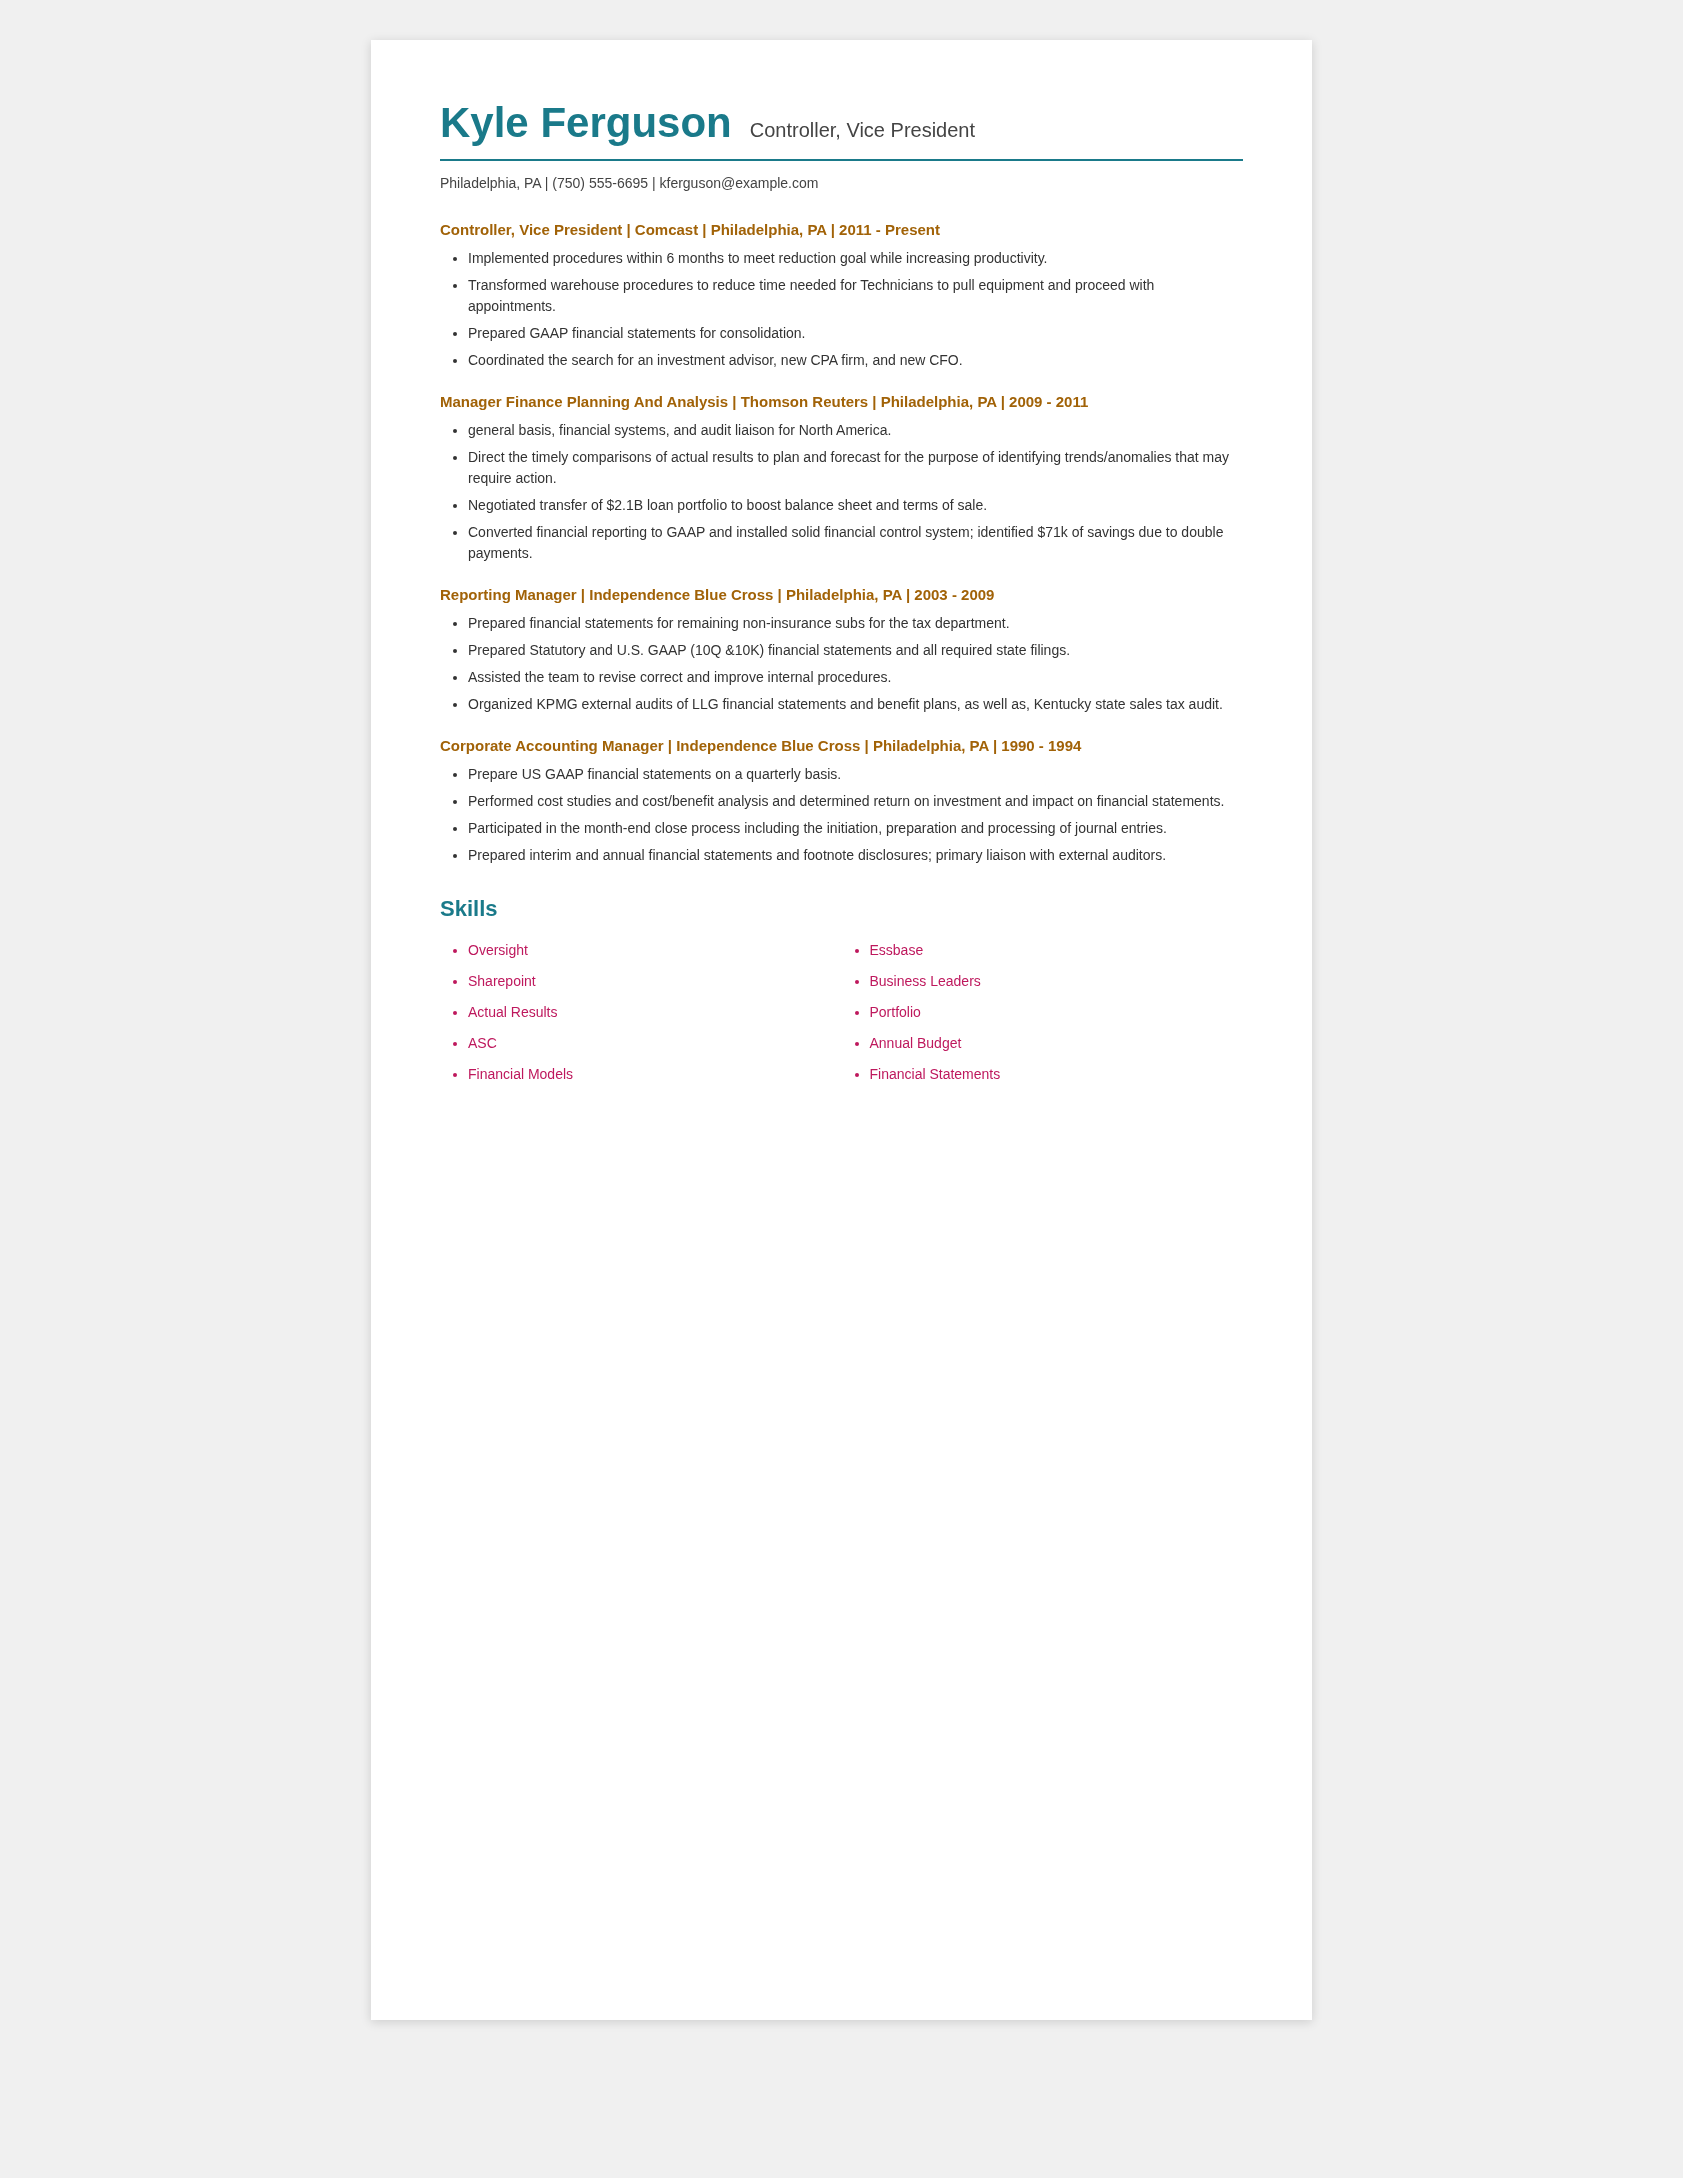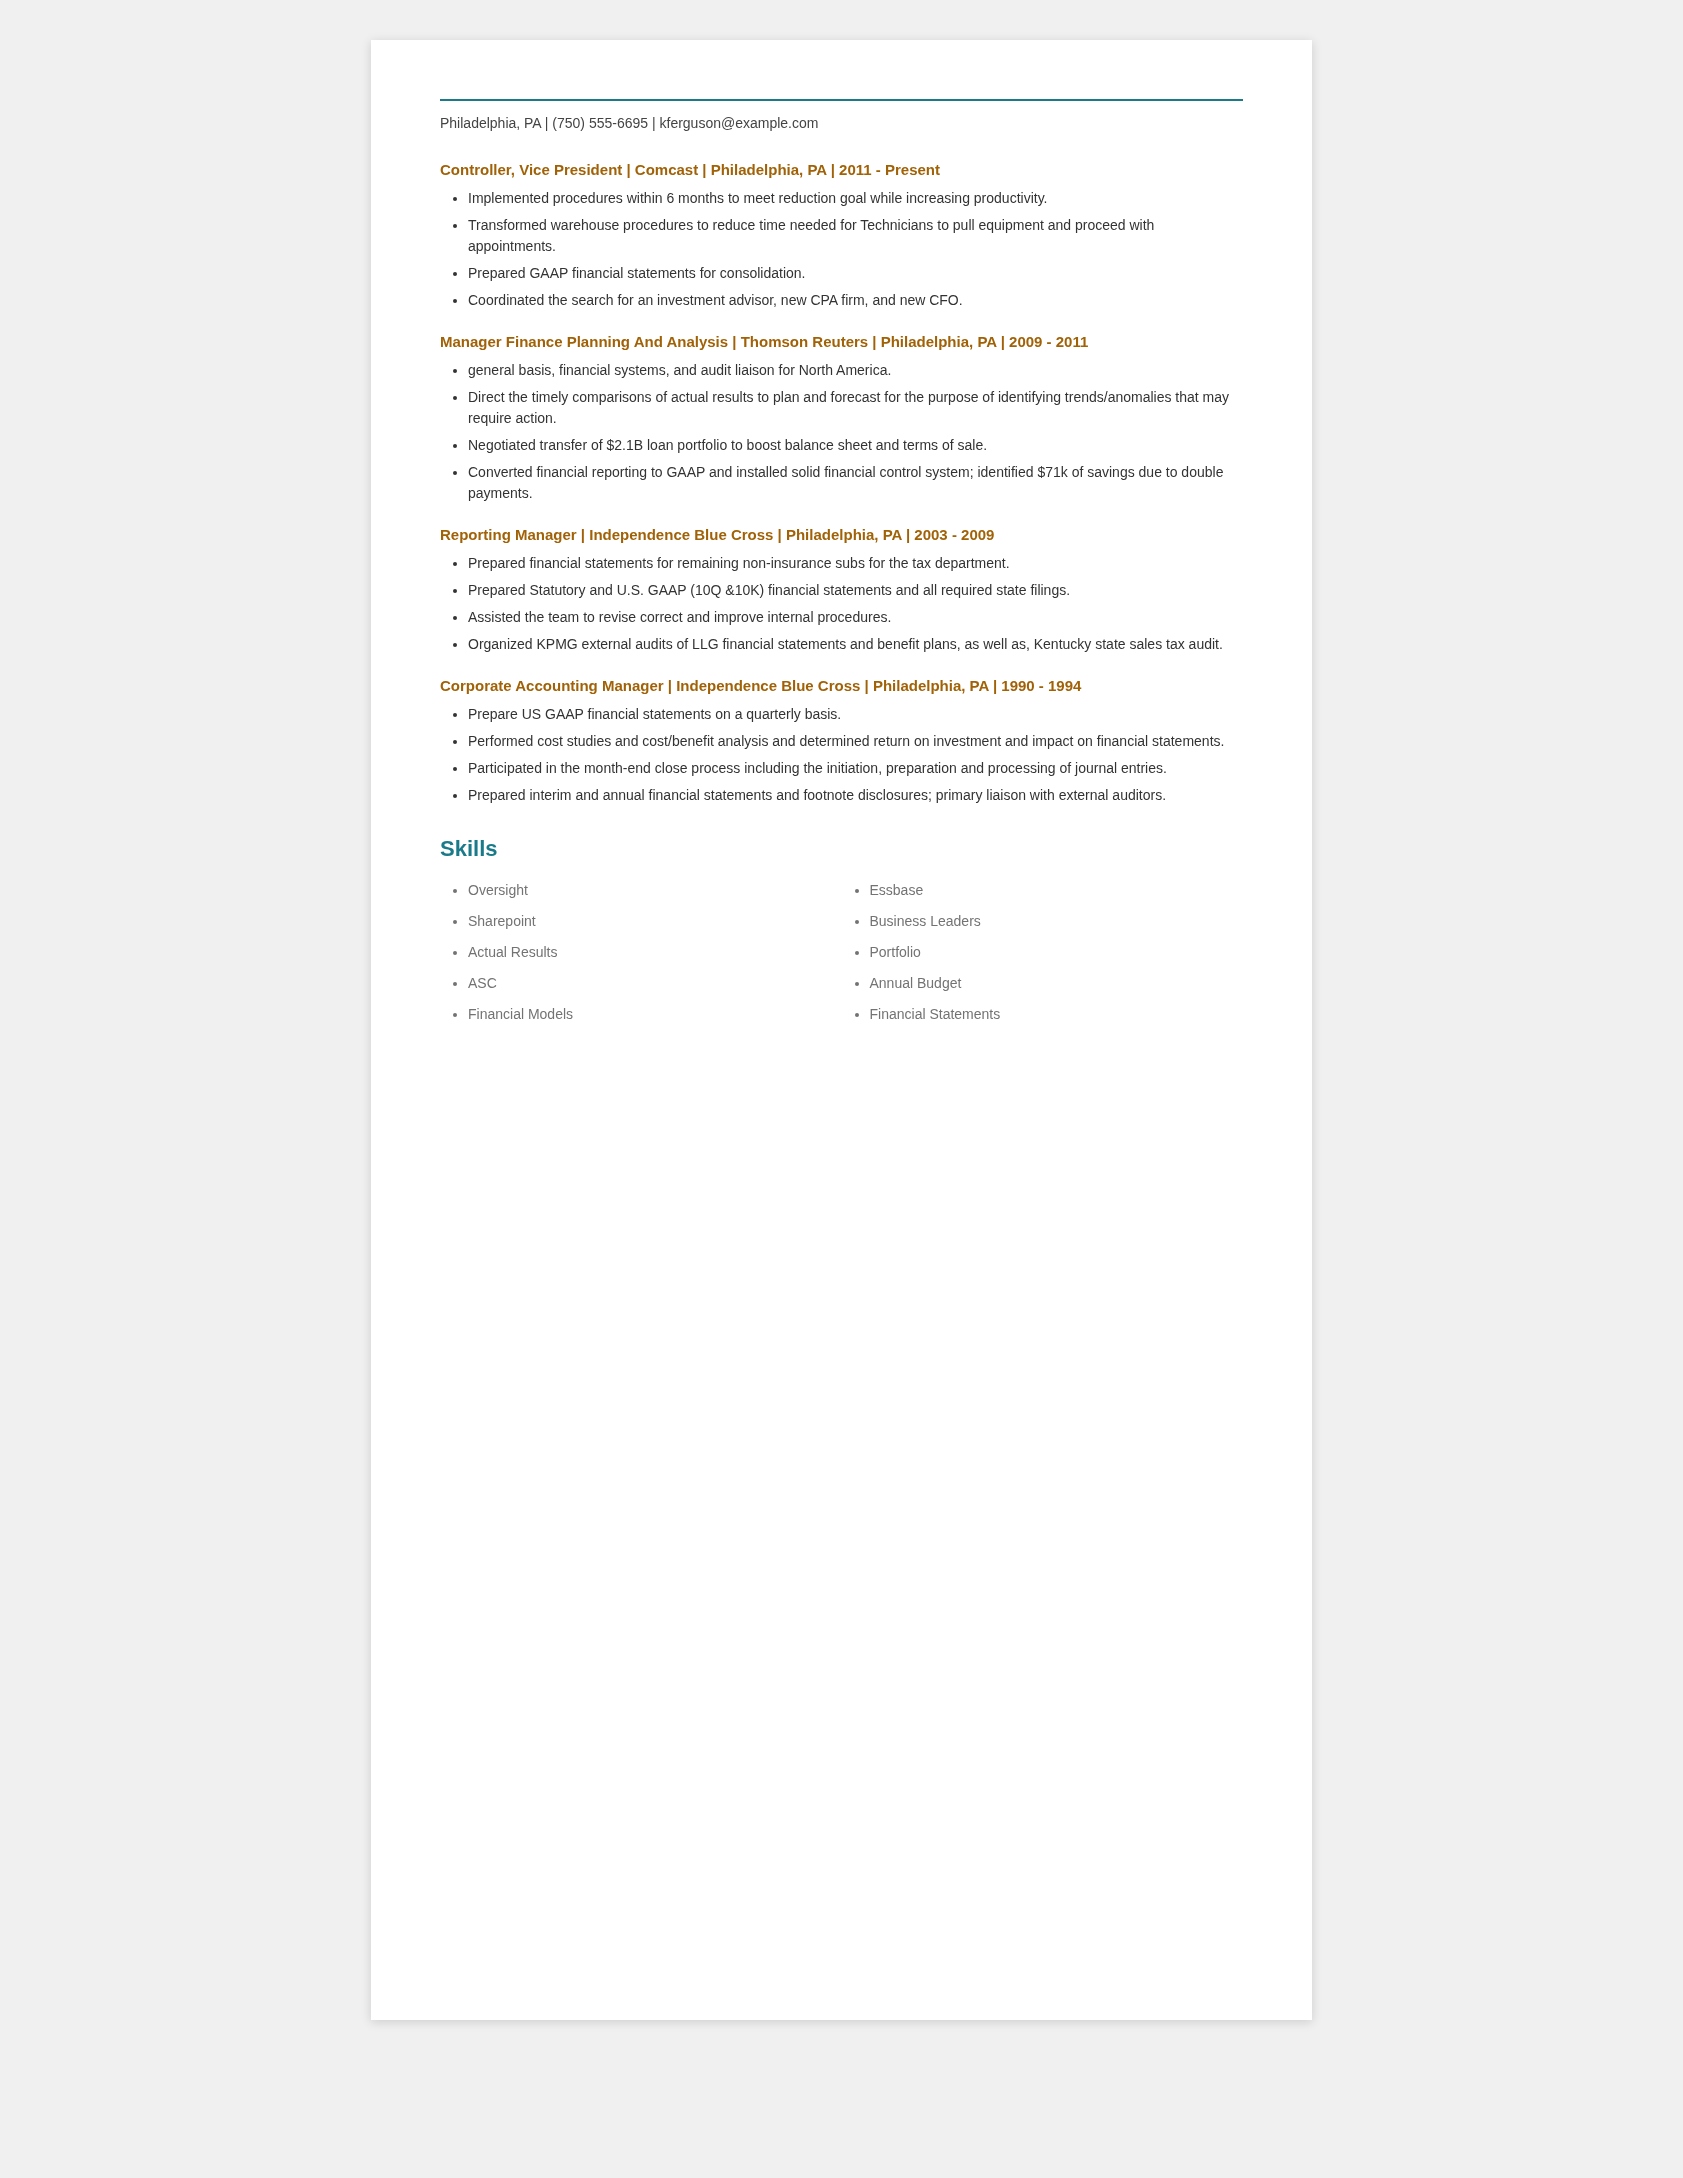--- a/index.html
+++ b/index.html
@@ -104,31 +104,35 @@
       gap: 0;
     }
 
     .skills-col {
       list-style: disc;
       padding-left: 28px;
     }
 
     .skills-col li {
       font-size: 14px;
-      color: #737373;
+      color: #be185d;
       margin-bottom: 10px;
       line-height: 1.5;
     }
   </style>
 </head>
 <body>
 
 <div class="resume-page">
 
   <div class="header">
+    <div class="header-name-row">
+      <span class="name">Kyle Ferguson</span>
+      <span class="title">Controller, Vice President</span>
+    </div>
     <hr class="header-divider">
     <div class="contact-info">Philadelphia, PA  |  (750) 555-6695  |  kferguson@example.com</div>
   </div>
 
   <div class="section">
 
     <div class="job">
       <div class="job-header">Controller, Vice President | Comcast | Philadelphia, PA | 2011 - Present</div>
       <ul class="job-bullets">
         <li>Implemented procedures within 6 months to meet reduction goal while increasing productivity.</li>

